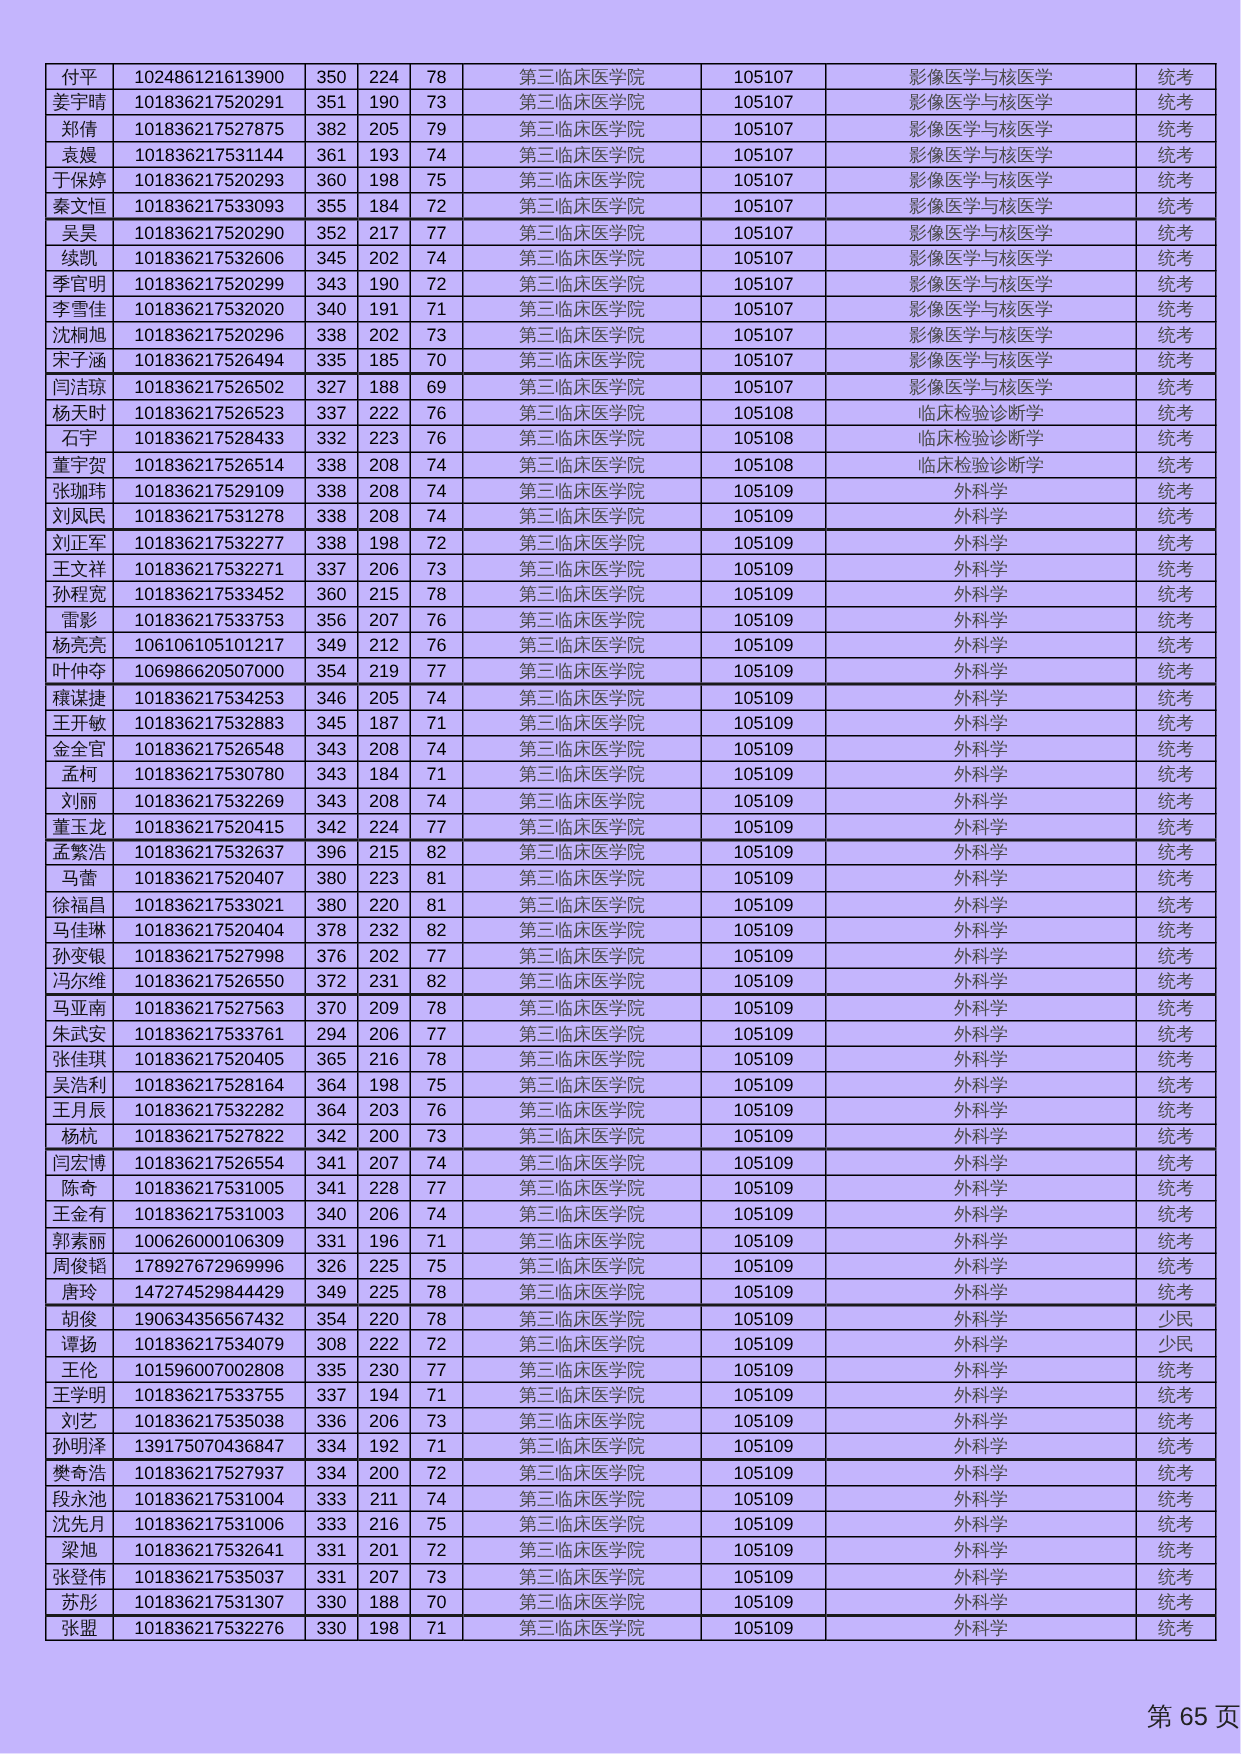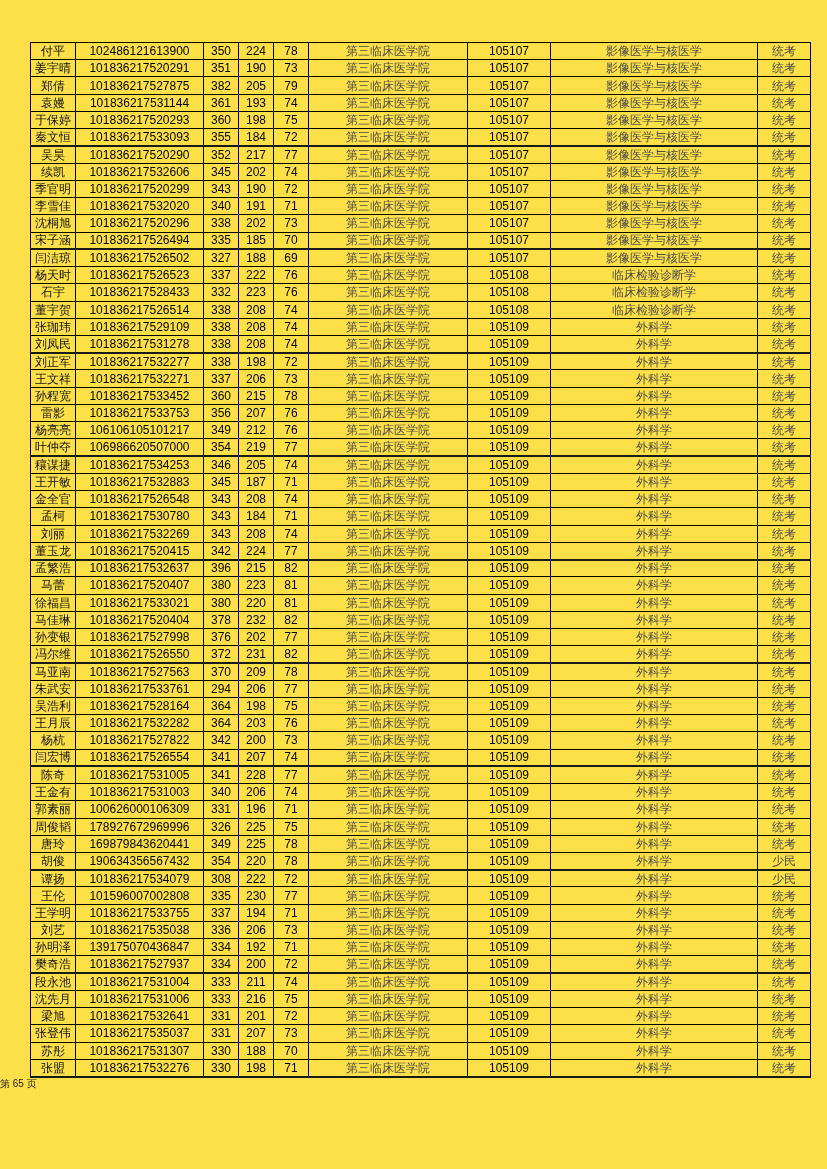--- a/index.html
+++ b/index.html
@@ -12,21 +12,21 @@
     height: 1169px;
     position: relative;
     font-family: "Liberation Sans", "DejaVu Sans", sans-serif;
     color: #000000;
   }
   .page {
     position: absolute;
     left: 0; top: 0;
     width: 827px;
     height: 1169px;
-    background: #fde047;
+    background: #c4b5fd;
     overflow: hidden;
   }
   table.admission-table {
     position: absolute;
     left: 30px;
     top: 42px;
     width: 780px;
     border-collapse: collapse;
     table-layout: fixed;
   }
@@ -47,25 +47,25 @@
   
   table.admission-table tbody tr:nth-child(6n) td {
     border-bottom-width: 2px;
     border-bottom-color: #1a1a1a;
   }
   td.c-name   { color: #111111; }
   td.c-num    { color: #000000; letter-spacing: 0px; }
   td.c-gray   { color: #4a4a4a; }
   .footer {
     position: absolute;
-    top: 1077px;
+    top: 1133px;
     left: 0;
     width: 827px;
-    text-align: left;
-    font-size: 10px;
+    text-align: right;
+    font-size: 17px;
     color: #222222;
   }
 </style>
 </head>
 <body>
 
 <div class="page">
 
   <table class="admission-table">
     <colgroup>
@@ -492,20 +492,31 @@
           <td class="c-num">101836217533761</td>
           <td class="c-num">294</td>
           <td class="c-num">206</td>
           <td class="c-num">77</td>
           <td class="c-gray">第三临床医学院</td>
           <td class="c-num">105109</td>
           <td class="c-gray">外科学</td>
           <td class="c-gray">统考</td>
         </tr>
         <tr>
+          <td class="c-name">张佳琪</td>
+          <td class="c-num">101836217520405</td>
+          <td class="c-num">365</td>
+          <td class="c-num">216</td>
+          <td class="c-num">78</td>
+          <td class="c-gray">第三临床医学院</td>
+          <td class="c-num">105109</td>
+          <td class="c-gray">外科学</td>
+          <td class="c-gray">统考</td>
+        </tr>
+        <tr>
           <td class="c-name">吴浩利</td>
           <td class="c-num">101836217528164</td>
           <td class="c-num">364</td>
           <td class="c-num">198</td>
           <td class="c-num">75</td>
           <td class="c-gray">第三临床医学院</td>
           <td class="c-num">105109</td>
           <td class="c-gray">外科学</td>
           <td class="c-gray">统考</td>
         </tr>
@@ -581,21 +592,21 @@
           <td class="c-num">326</td>
           <td class="c-num">225</td>
           <td class="c-num">75</td>
           <td class="c-gray">第三临床医学院</td>
           <td class="c-num">105109</td>
           <td class="c-gray">外科学</td>
           <td class="c-gray">统考</td>
         </tr>
         <tr>
           <td class="c-name">唐玲</td>
-          <td class="c-num">169879843620441</td>
+          <td class="c-num">147274529844429</td>
           <td class="c-num">349</td>
           <td class="c-num">225</td>
           <td class="c-num">78</td>
           <td class="c-gray">第三临床医学院</td>
           <td class="c-num">105109</td>
           <td class="c-gray">外科学</td>
           <td class="c-gray">统考</td>
         </tr>
         <tr>
           <td class="c-name">胡俊</td>

